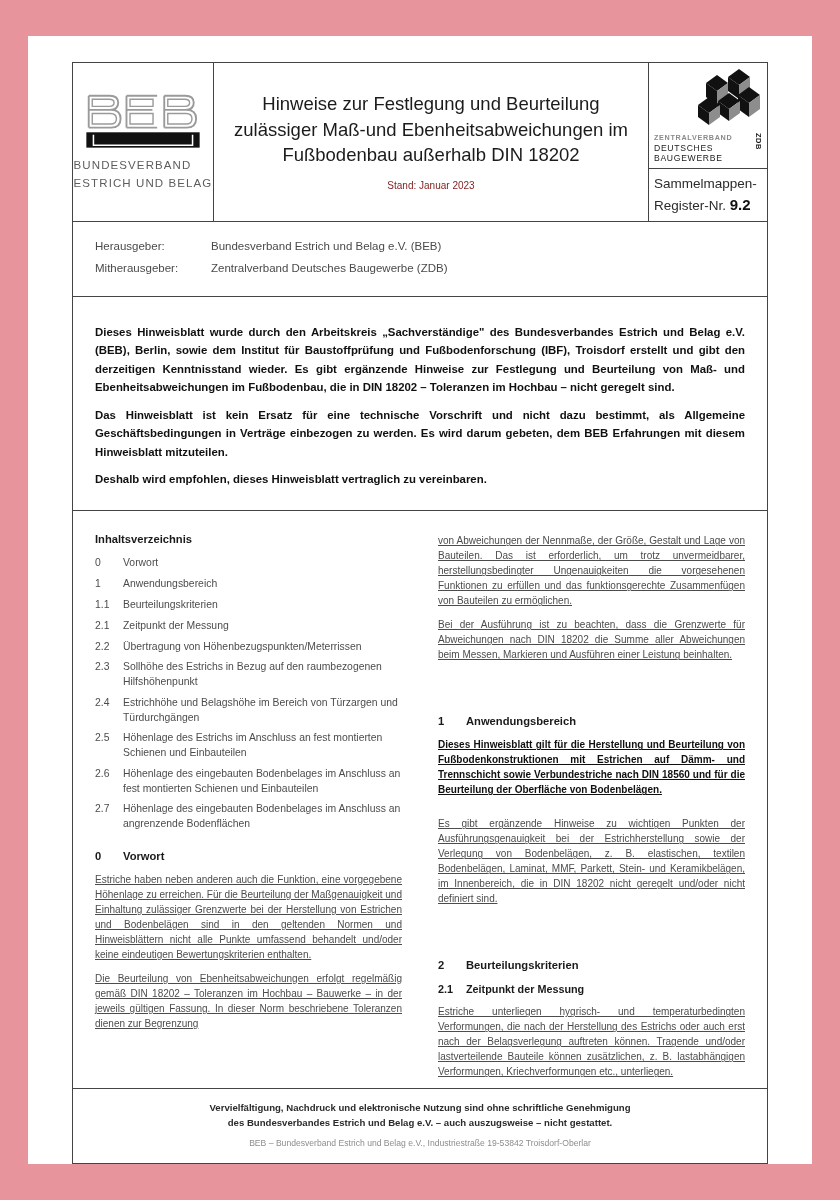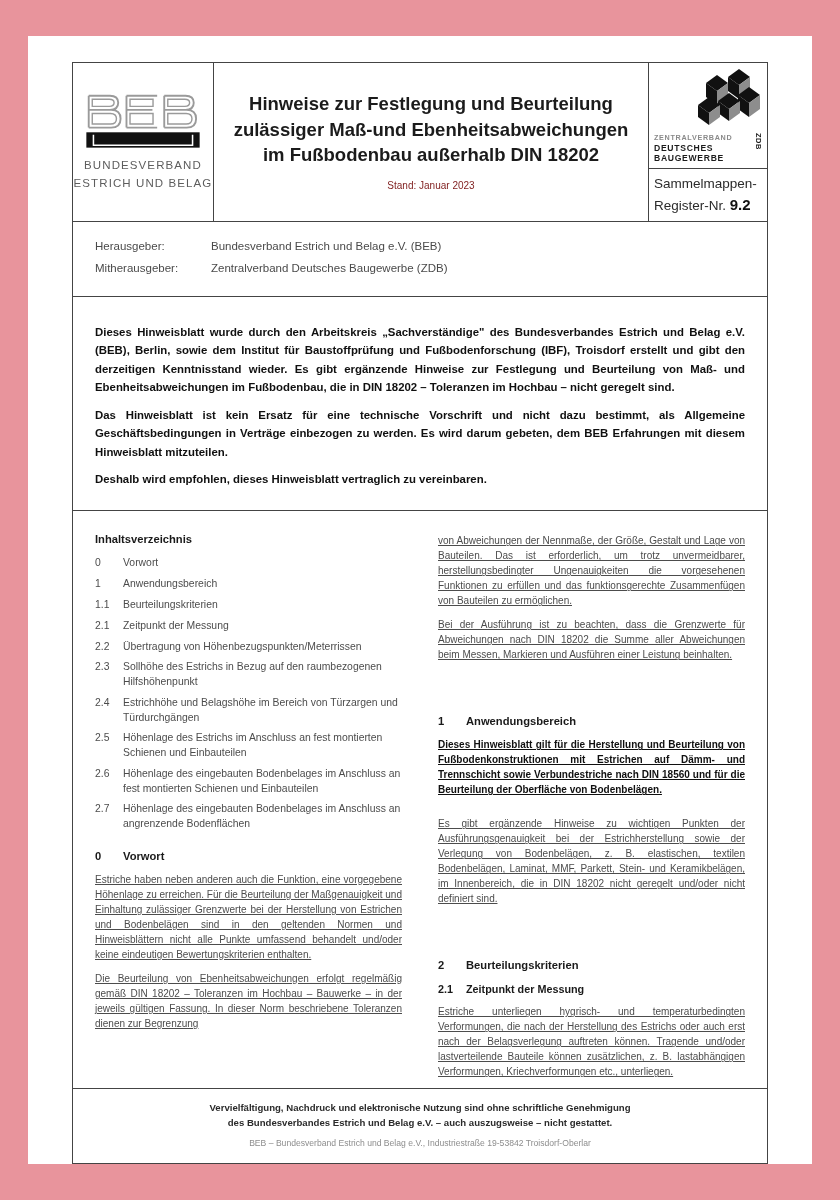--- a/index.html
+++ b/index.html
@@ -48,40 +48,39 @@
     justify-content: center;
     padding: 6px 4px;
   }
   .beb-mark {
     width: 118px;
   }
   .beb-sub {
     font-size: 11.5px;
     letter-spacing: 1.1px;
     color: #5d5d5d;
-    text-align: center;
     line-height: 1.55;
     margin-top: 7px;
     white-space: nowrap;
   }
 
   .hdr-title {
     flex: 1;
     border-right: 1.5px solid #444;
     box-sizing: border-box;
     display: flex;
     flex-direction: column;
     align-items: center;
     justify-content: center;
     padding: 8px 10px 10px;
   }
   .hdr-title h1 {
     margin: 0;
     font-size: 18.5px;
-    font-weight: bold;
+    font-weight: normal;
     line-height: 1.38;
     text-align: center;
     color: #1b1b1b;
   }
   .hdr-stand {
     margin-top: 12px;
     font-size: 10px;
     color: #7f1d1d;
     text-align: center;
   }
@@ -121,21 +120,21 @@
     font-size: 7.2px;
     letter-spacing: 0.7px;
     color: #8a8a8a;
     font-weight: bold;
     white-space: nowrap;
   }
   .zdb-w2, .zdb-w3 {
     font-size: 8.6px;
     letter-spacing: 0.7px;
     color: #1b1b1b;
-    font-weight: bold;
+    font-weight: normal;
     white-space: nowrap;
   }
   .zdb-vert {
     font-size: 7.5px;
     font-weight: bold;
     color: #1b1b1b;
     letter-spacing: 0.5px;
     writing-mode: vertical-rl;
     line-height: 1;
     height: 30px;

